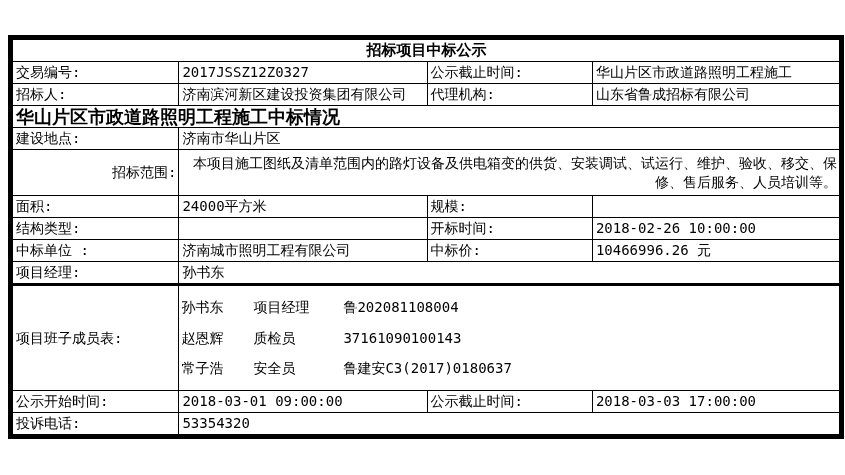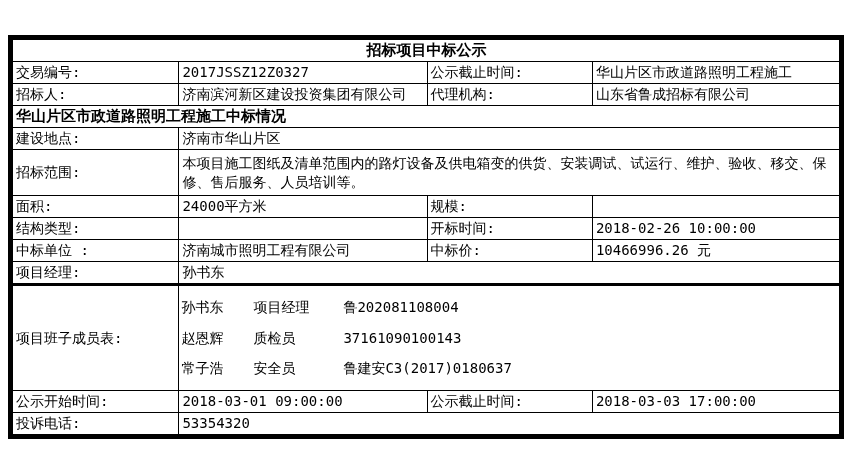--- a/index.html
+++ b/index.html
@@ -22,30 +22,30 @@
   }
   td {
     border: 1px solid #000;
     padding: 1px 2px 1px 3px;
     font-size: 14px;
     line-height: 19px;
     vertical-align: middle;
     overflow: hidden;
   }
   tr { height: 22px; }
-  tr.row-scope { height: 46px; }
+  tr.row-scope { height: 46px; text-align: right; }
   tr.row-team { height: 106px; }
   td.title {
     text-align: center;
     font-weight: bold;
     font-size: 15px;
   }
   td.section {
     font-weight: bold;
-    font-size: 15px;
+    font-size: 18px;
   }
   tr.row-manager td { border-bottom: 3px solid #000000; }
   td.team-cell { padding: 0 0 0 2px; vertical-align: middle; }
   .team-rows {
     display: flex;
     flex-direction: column;
     justify-content: space-evenly;
     height: 104px;
   }
   .team-row { display: flex; }

